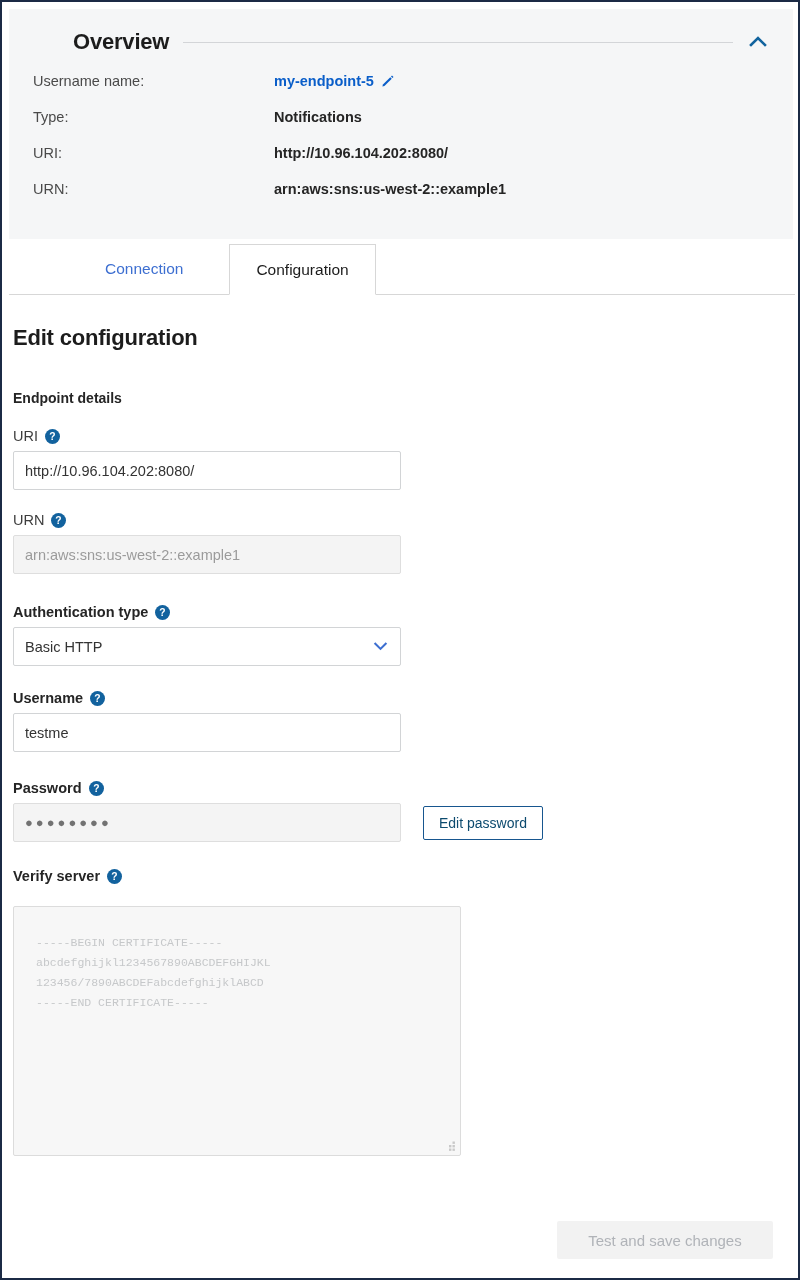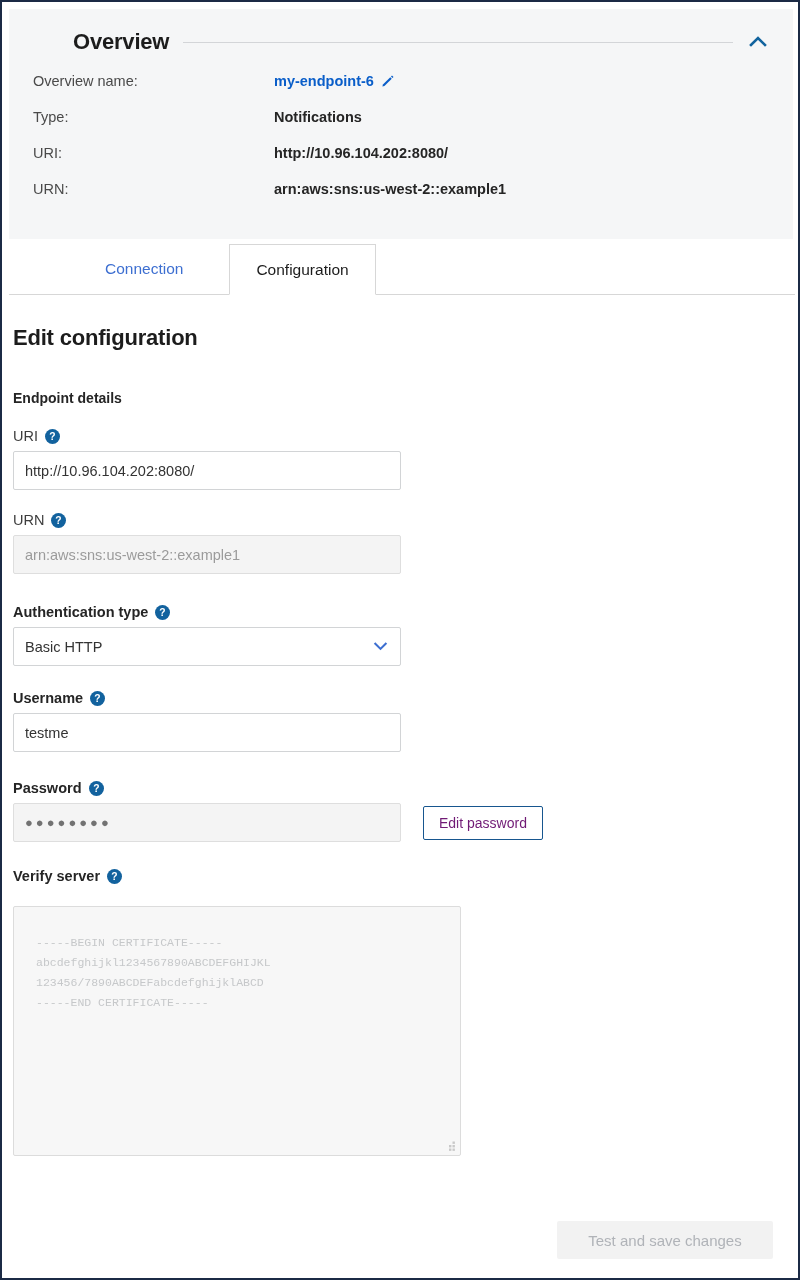--- a/index.html
+++ b/index.html
@@ -179,21 +179,21 @@
     display: flex;
     align-items: center;
     gap: 22px;
   }
   .btn-outline {
     height: 34px;
     padding: 0 15px;
     border: 1px solid #17568f;
     border-radius: 2px;
     background: #ffffff;
-    color: #701a75;
+    color: #0c4a6e;
     font-size: 14px;
     display: flex;
     align-items: center;
     justify-content: center;
     cursor: pointer;
     white-space: nowrap;
   }
 
   
   .verify-wrap {
@@ -297,23 +297,23 @@
     <div class="ov-head">
       <div class="ov-title">Overview</div>
       <div class="ov-rule"></div>
       <svg class="chev-up" viewBox="0 0 22 22">
         <path d="M4 14 L11 7 L18 14" fill="none" stroke="#11639e" stroke-width="2.6" stroke-linecap="square"></path>
       </svg>
     </div>
 
     <div class="ov-rows">
       <div class="ov-row">
-        <div class="ov-label">Overview name:</div>
+        <div class="ov-label">Username name:</div>
         <div class="ov-value link">
-          <span>my-endpoint-6</span>
+          <span>my-endpoint-5</span>
           <svg class="pencil" viewBox="0 0 16 16">
             <path d="M2.2 12.1 L10.6 3.7 L12.3 5.4 L3.9 13.8 L1.6 14.4 Z" fill="#0a5ec9"></path>
             <path d="M11.4 2.9 L12.6 1.7 L14.3 3.4 L13.1 4.6 Z" fill="#0a5ec9"></path>
           </svg>
         </div>
       </div>
 
       <div class="ov-row">
         <div class="ov-label">Type:</div>
         <div class="ov-value">Notifications</div>

